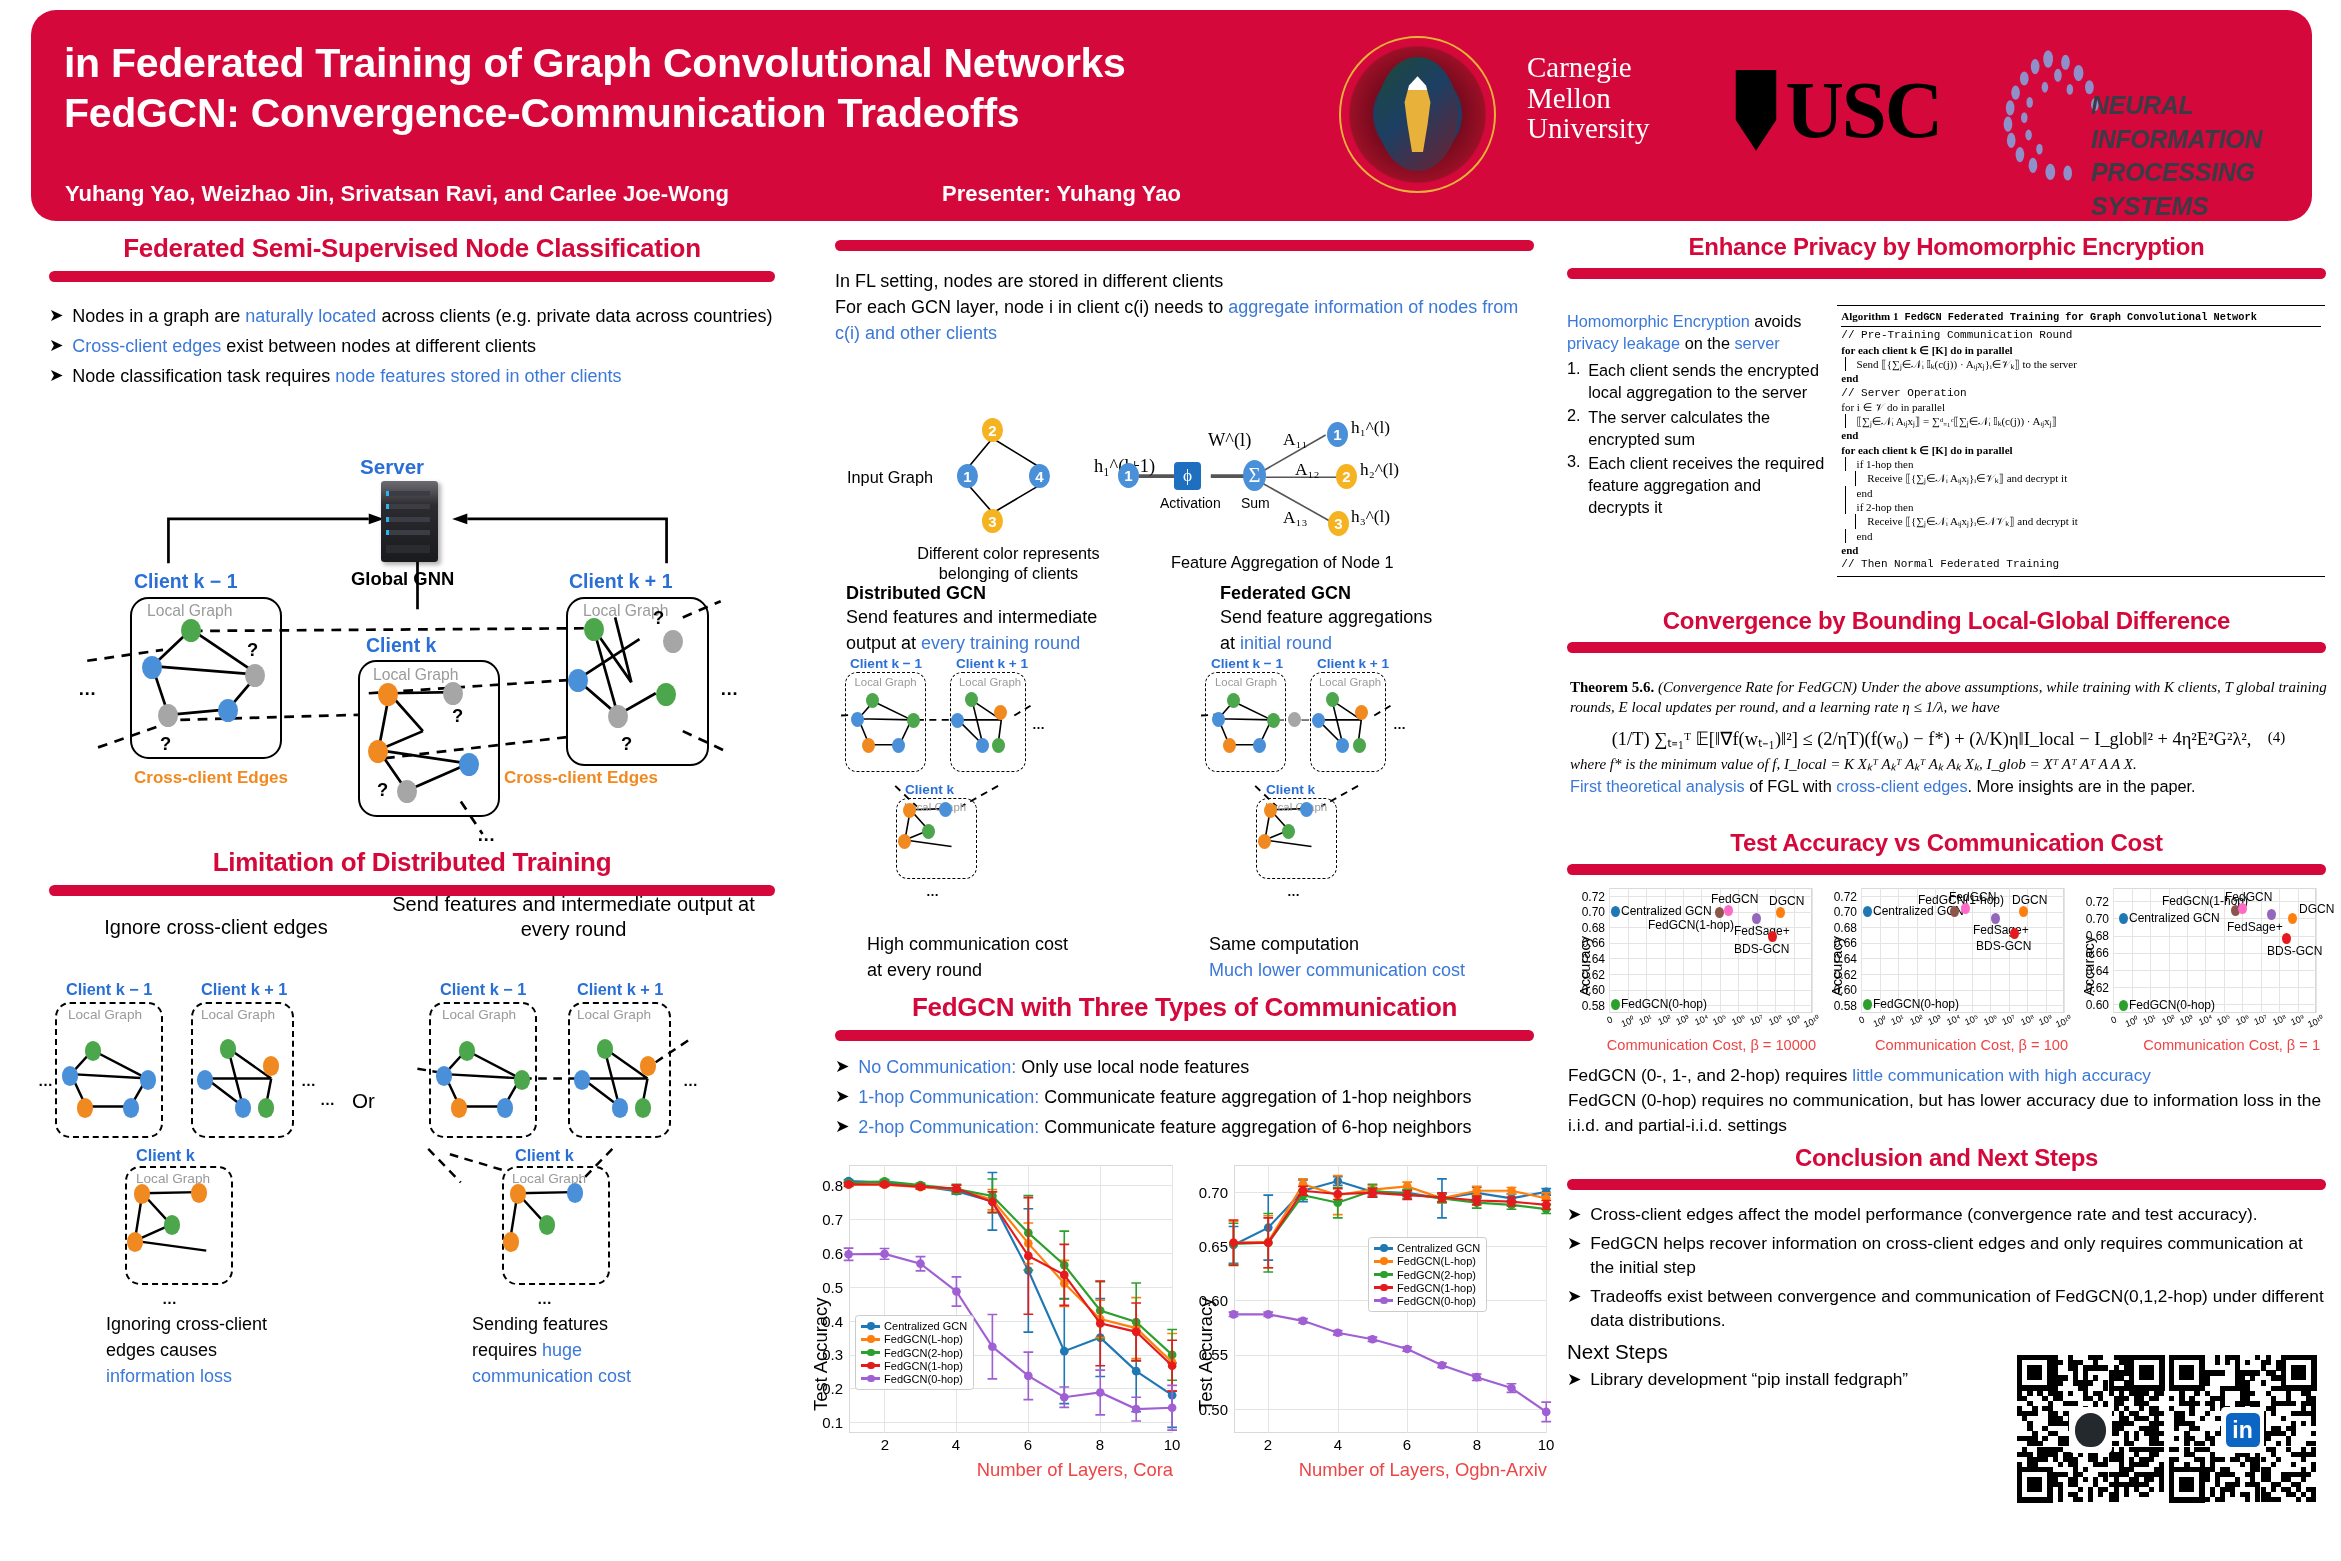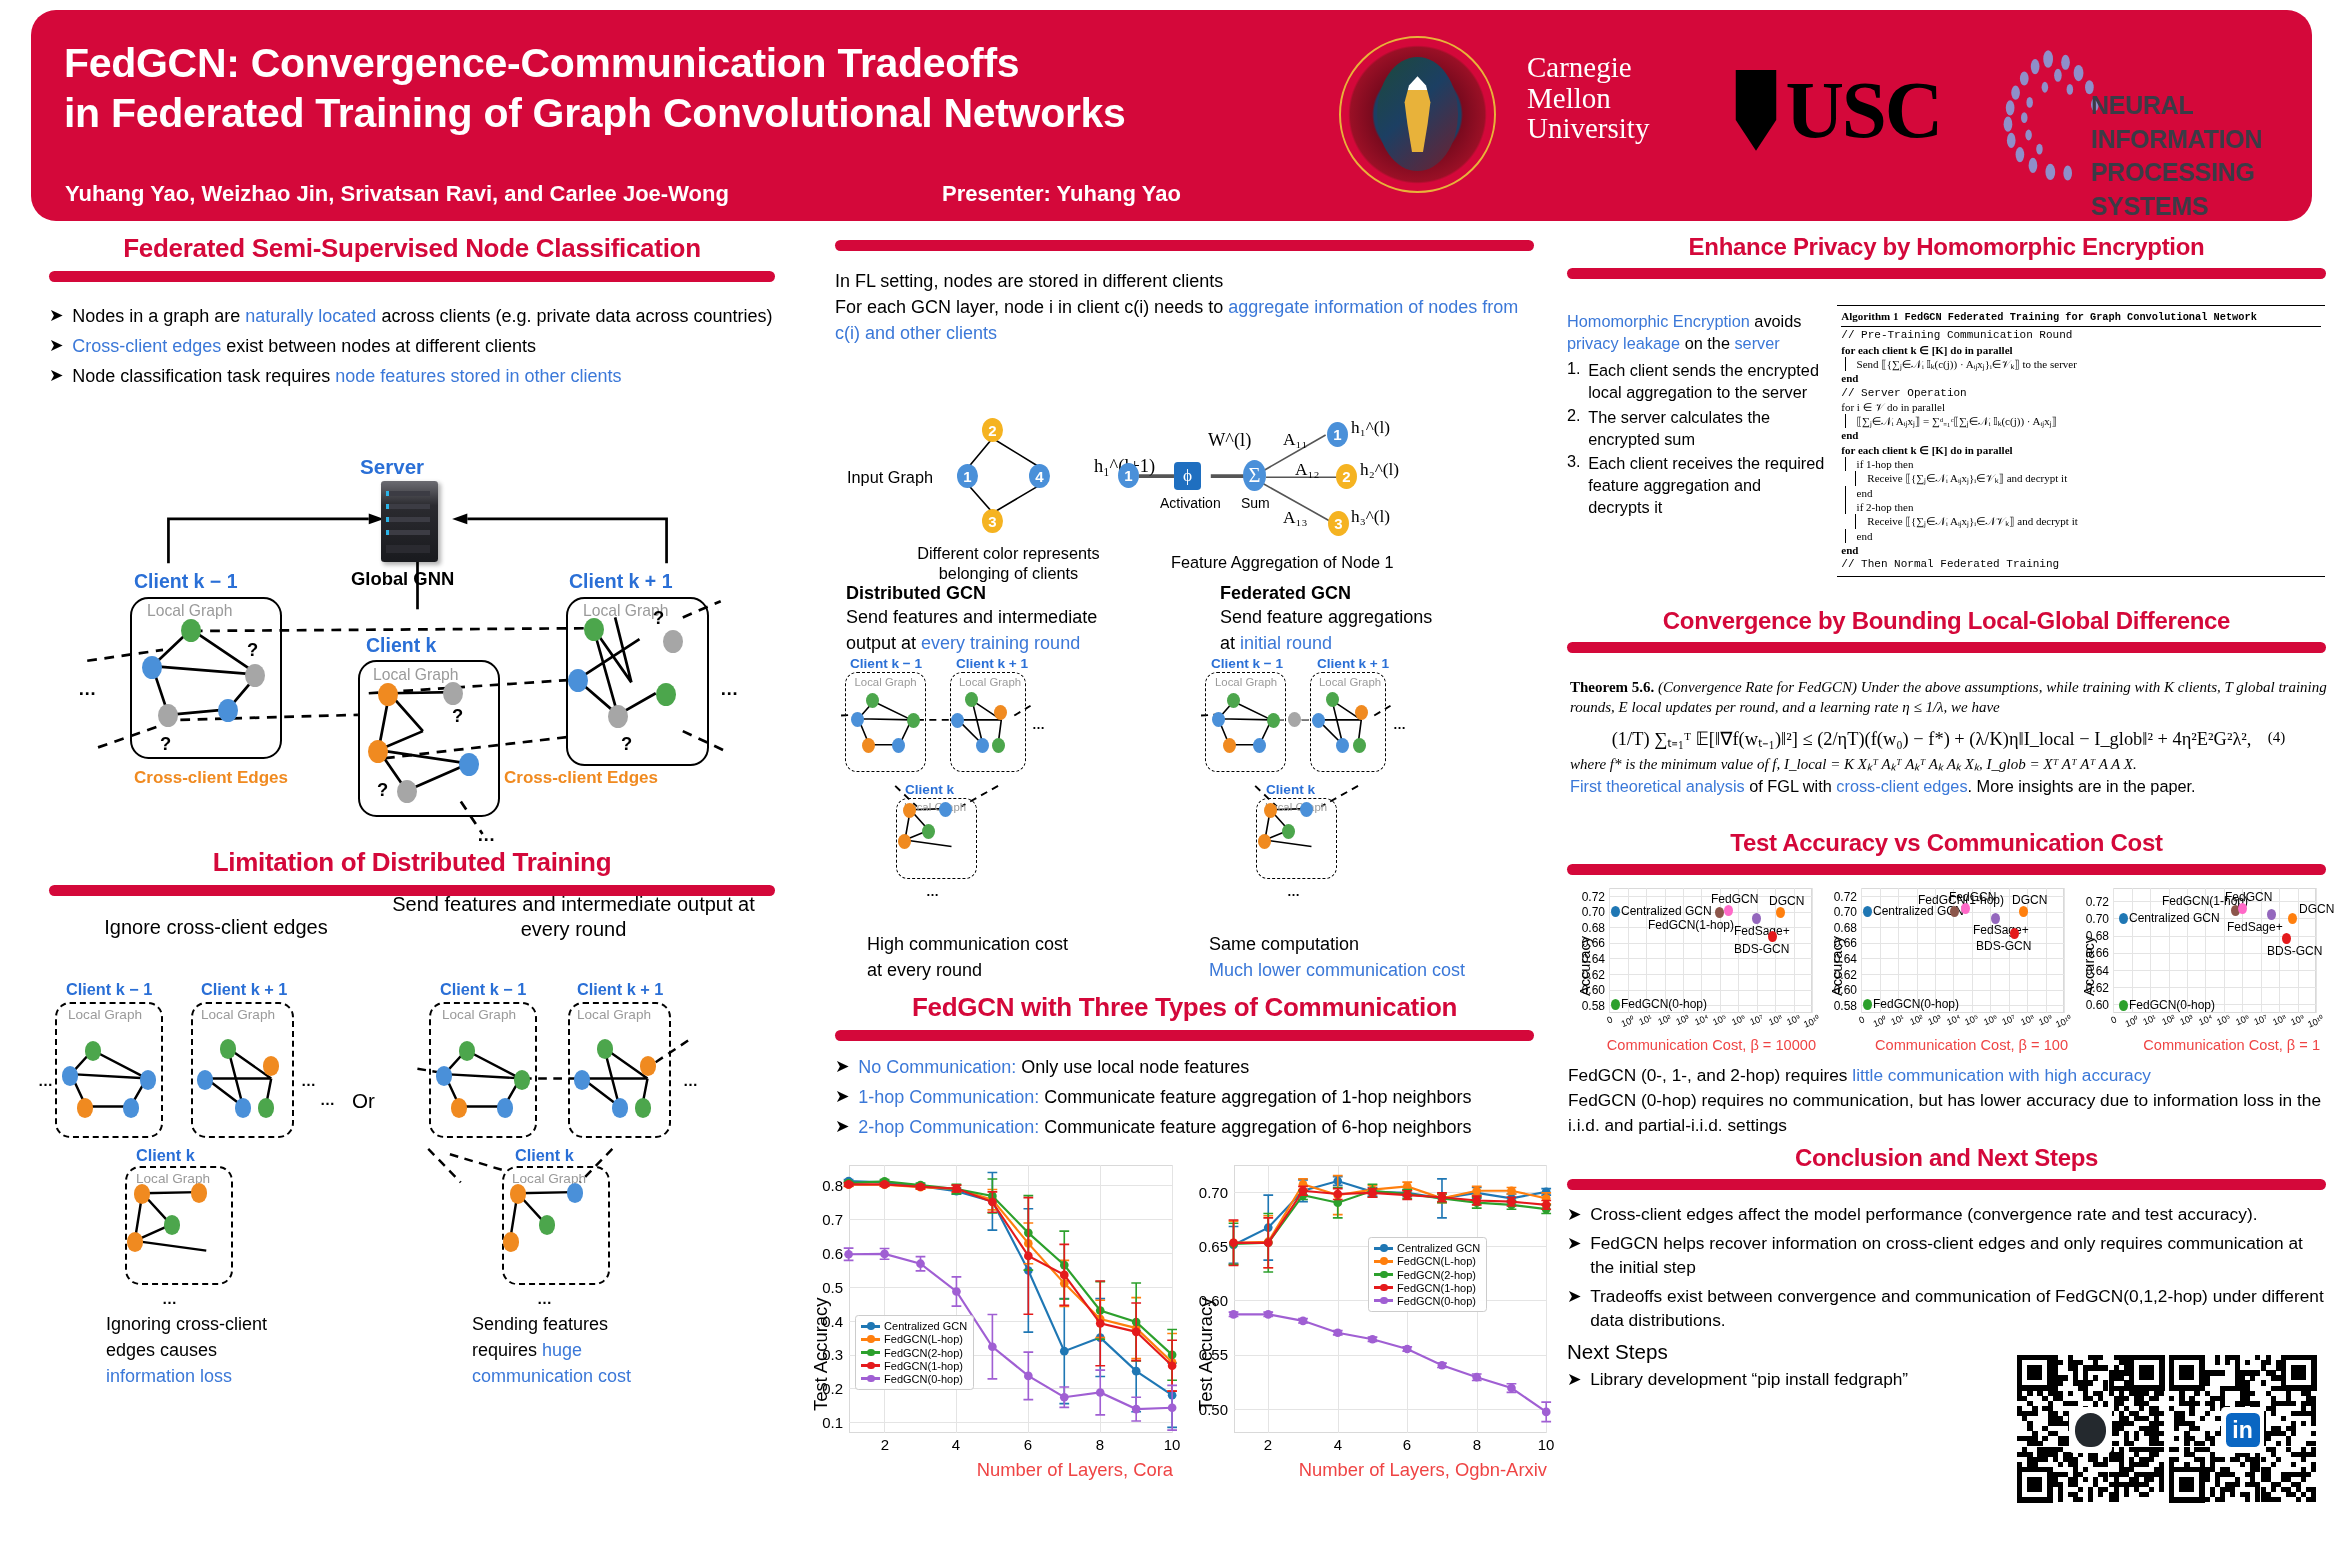--- a/index.html
+++ b/index.html
@@ -69,20 +69,21 @@
     font-size: 81px; font-weight: bold; letter-spacing: -2.2px; line-height: 0.9;
   }
   .logo-neurips {
     position: absolute; left: 1952px; top: 38px; width: 347px; height: 136px;
   }
   .neurips-swirl { position: absolute; left: 0; top: 0; width: 152px; height: 136px; }
   .neurips-text {
     position: absolute; left: 108px; top: 41px;
     color: #3b3b46; font-weight: bold; font-size: 25px; line-height: 1.35;
     letter-spacing: -0.3px;
+    font-style: italic;
   }
   
   .sec-title {
     color: #d4083a; font-weight: bold; text-align: center;
     font-size: 26px; letter-spacing: -0.3px;
   }
   .sec-rule {
     height: 11px; background: #d4083a; border-radius: 5.4px; margin-top: 6.5px;
   }
   
@@ -134,22 +135,22 @@
   .thm b { font-style: normal; }
   .eq { font-family: "Liberation Serif", serif; font-size: 18.4px; text-align: center; }
   .qr { position: absolute; width: 147px; height: 147px; background: #fff; }
   .qrcell { position: absolute; background: #000; }
 </style>
 </head>
 <body>
 
 <div class="header">
   <div class="header-title">
+    <div>in Federated Training of Graph Convolutional Networks</div>
     <div>FedGCN: Convergence-Communication Tradeoffs</div>
-    <div>in Federated Training of Graph Convolutional Networks</div>
   </div>
   <div class="header-authors">Yuhang Yao, Weizhao Jin, Srivatsan Ravi, and Carlee Joe-Wong</div>
   <div class="header-presenter">Presenter: Yuhang Yao</div>
 
   <div class="logo-cmu-seal">
     <div class="seal-inner">
         <div class="seal-crest"></div>
       </div>
   </div>
   <div class="logo-cmu-text">

